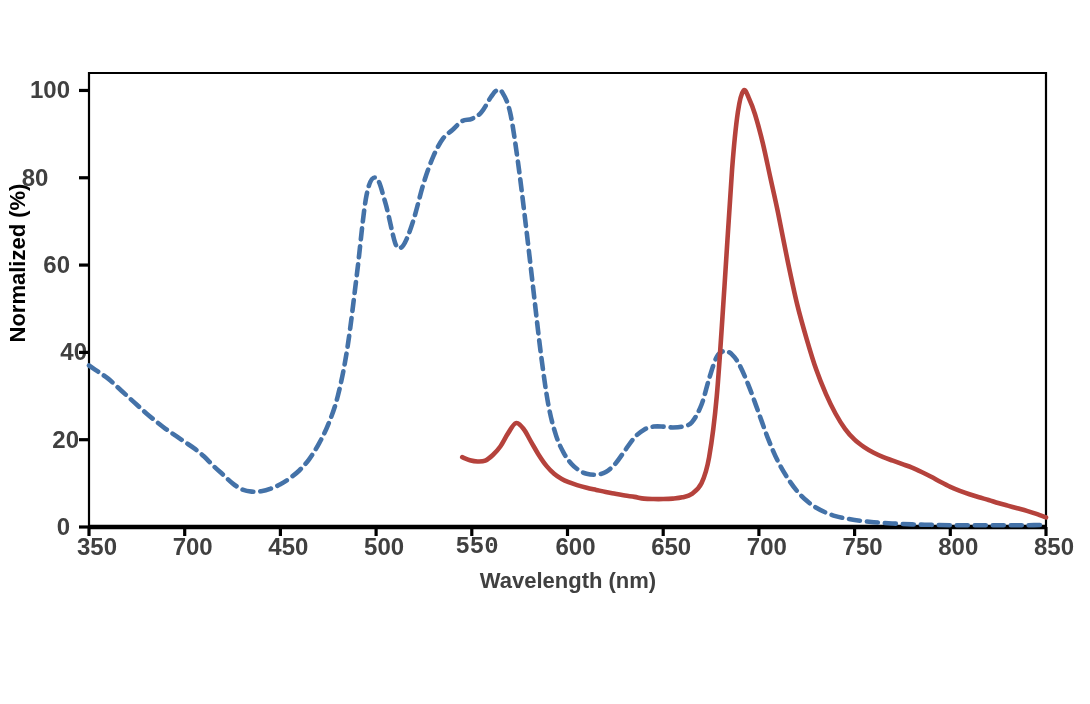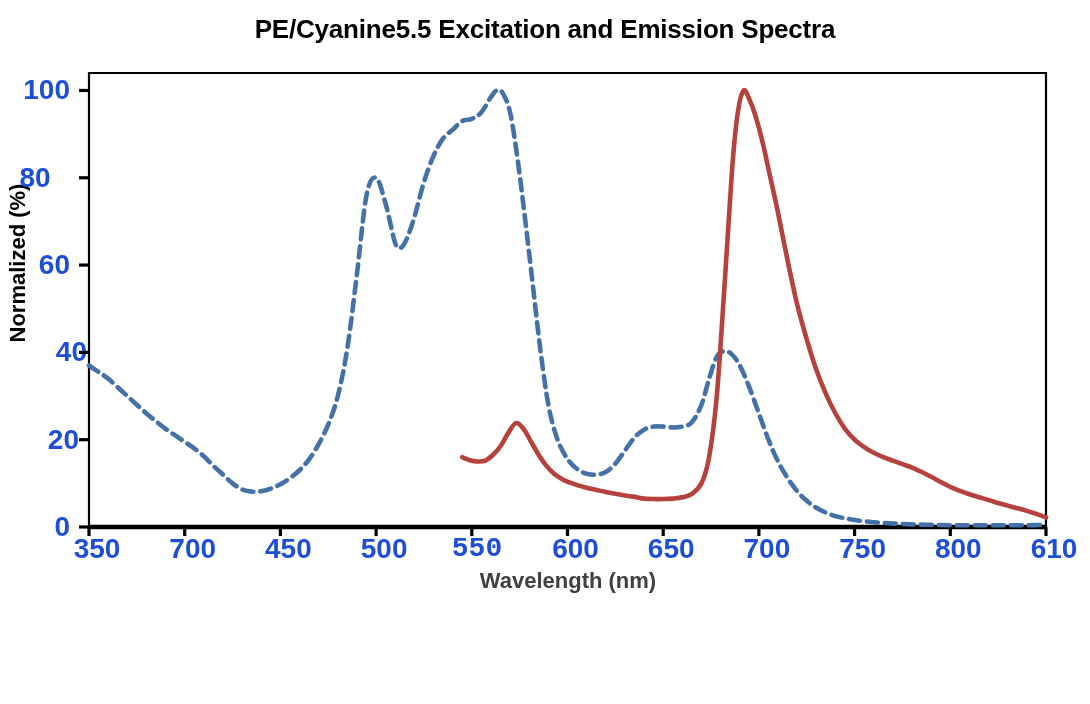--- a/index.html
+++ b/index.html
@@ -63,23 +63,23 @@
     width: 958px;
     text-align: center;
     font-family: "Liberation Sans", sans-serif;
     font-size: 22px;
     font-weight: bold;
     color: #404040;
   }
   .tick-label {
     position: absolute;
     font-family: "Liberation Sans", sans-serif;
-    font-size: 28px;
+    font-size: 24px;
     font-weight: bold;
-    color: #1d4ed8;
+    color: #404040;
     white-space: nowrap;
   }
   .xtick-label {
     transform: translateX(-50%);
     top: 533px;
     margin-left: 8px;
   }
   .ytick-label {
     transform: translateY(-50%);
     text-align: right;
@@ -91,37 +91,36 @@
     width: 1090px;
     height: 704px;
     overflow: visible;
   }
 </style>
 </head>
 <body>
 
 <div id="figure">
 
-  <div class="chart-title">PE/Cyanine5.5 Excitation and Emission Spectra</div>
 
   <div class="ylabel">Normalized (%)</div>
   <div class="xlabel">Wavelength (nm)</div>
 
   <div id="tick-layer">
       <div class="tick-label xtick-label" style="left: 89px;">350</div>
       <div class="tick-label xtick-label" style="left: 184.7px;">700</div>
       <div class="tick-label xtick-label" style="left: 280.4px;">450</div>
       <div class="tick-label xtick-label" style="left: 376.1px;">500</div>
       <div class="tick-label xtick-label" style="left: 469px; font-family: Liberation Mono, monospace;">550</div>
       <div class="tick-label xtick-label" style="left: 567.5px;">600</div>
       <div class="tick-label xtick-label" style="left: 663.2px;">650</div>
       <div class="tick-label xtick-label" style="left: 758.9px;">700</div>
       <div class="tick-label xtick-label" style="left: 854.6px;">750</div>
       <div class="tick-label xtick-label" style="left: 950.3px;">800</div>
-      <div class="tick-label xtick-label" style="left: 1046px;">610</div>
+      <div class="tick-label xtick-label" style="left: 1046px;">850</div>
       <div class="tick-label ytick-label" style="left: 0px; width: 70px; top: 527px;">0</div>
       <div class="tick-label ytick-label" style="left: 0px; width: 70px; top: 439.692px; padding-left: 9px;">20</div>
       <div class="tick-label ytick-label" style="left: 17px; width: 70px; top: 352.385px;">40</div>
       <div class="tick-label ytick-label" style="left: 0px; width: 70px; top: 265.077px;">60</div>
       <div class="tick-label ytick-label" style="left: 0px; width: 70px; top: 177.769px; text-align: center;">80</div>
       <div class="tick-label ytick-label" style="left: 0px; width: 70px; top: 90.4615px;">100</div>
     </div>
 
   <svg class="plot" id="plot-svg" viewBox="0 0 1090 704">
       <path d="M 89 527 L 89 73 L 1046 73 L 1046 527" fill="none" stroke="#000000" stroke-width="2.2"></path>

